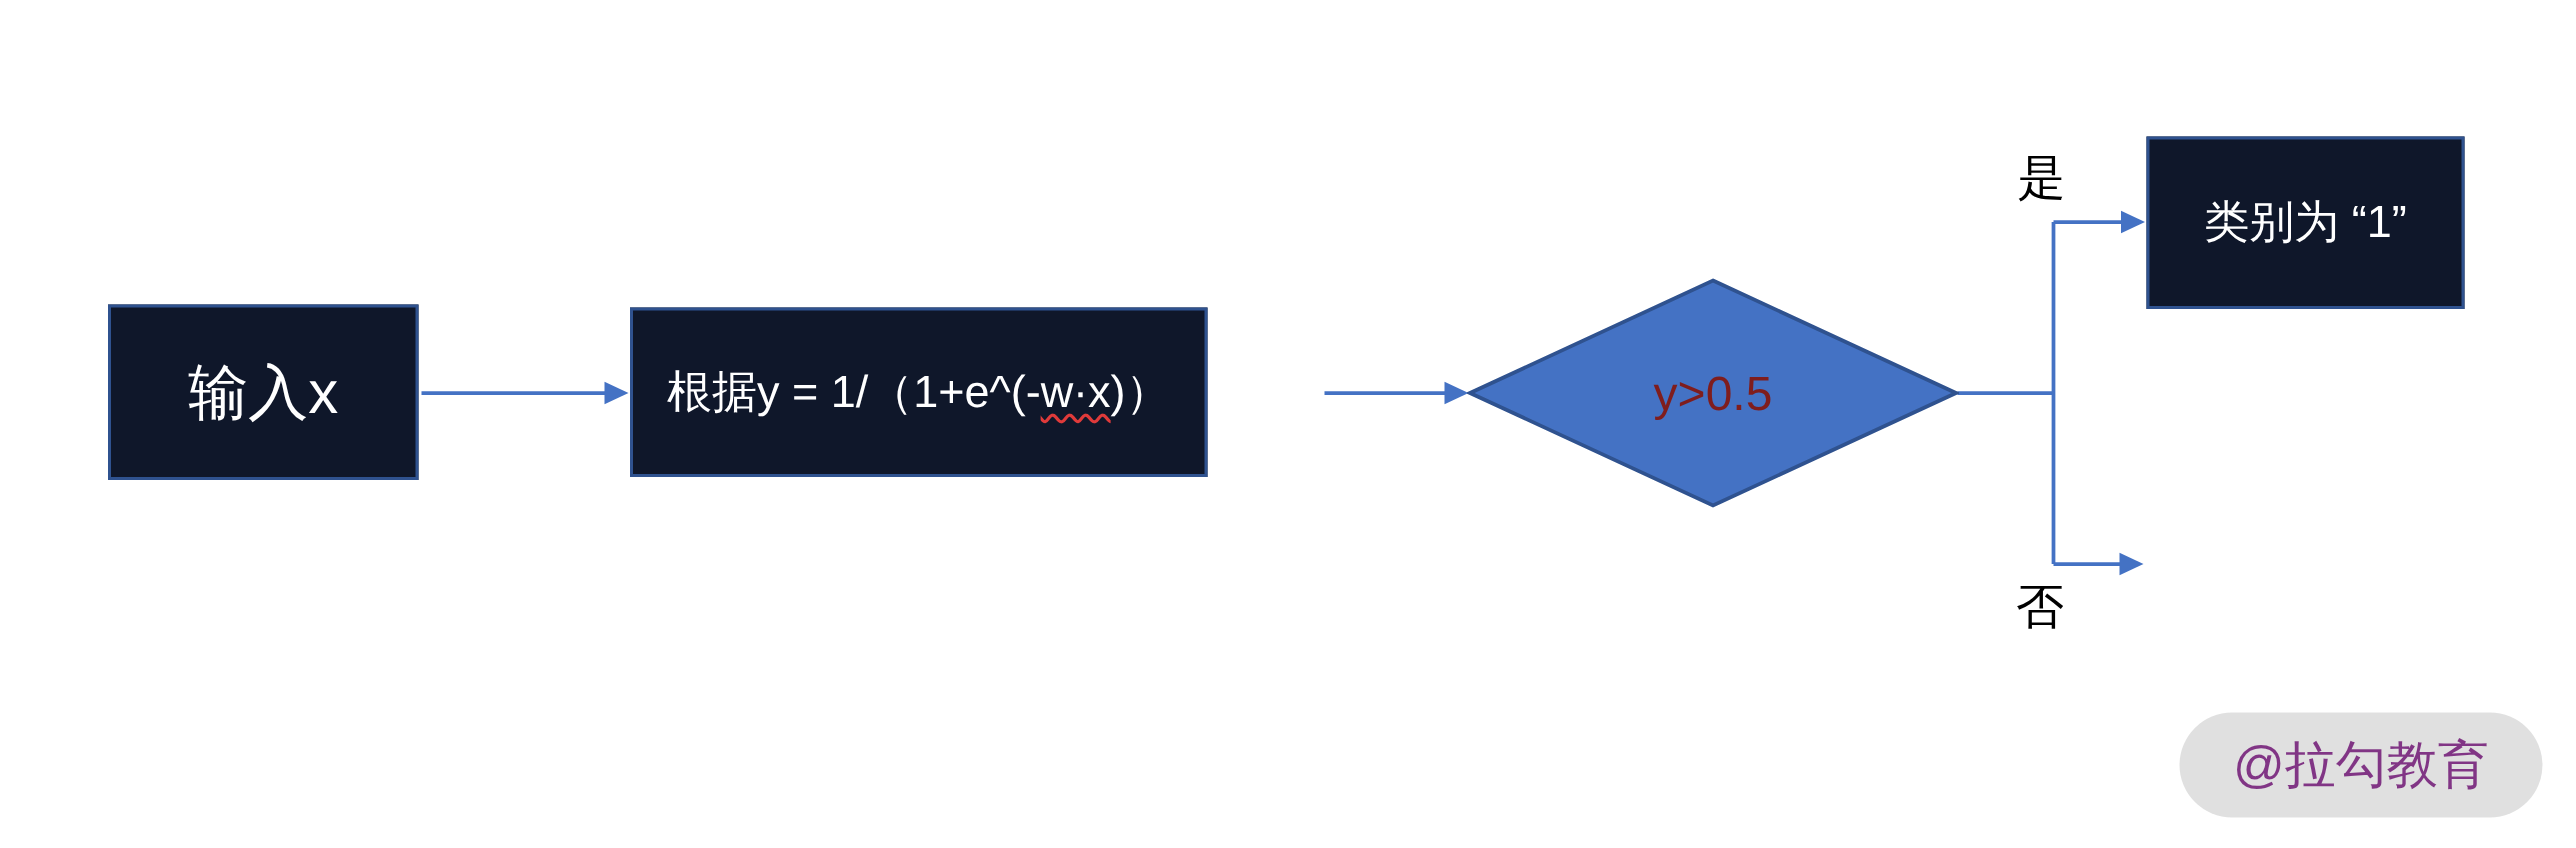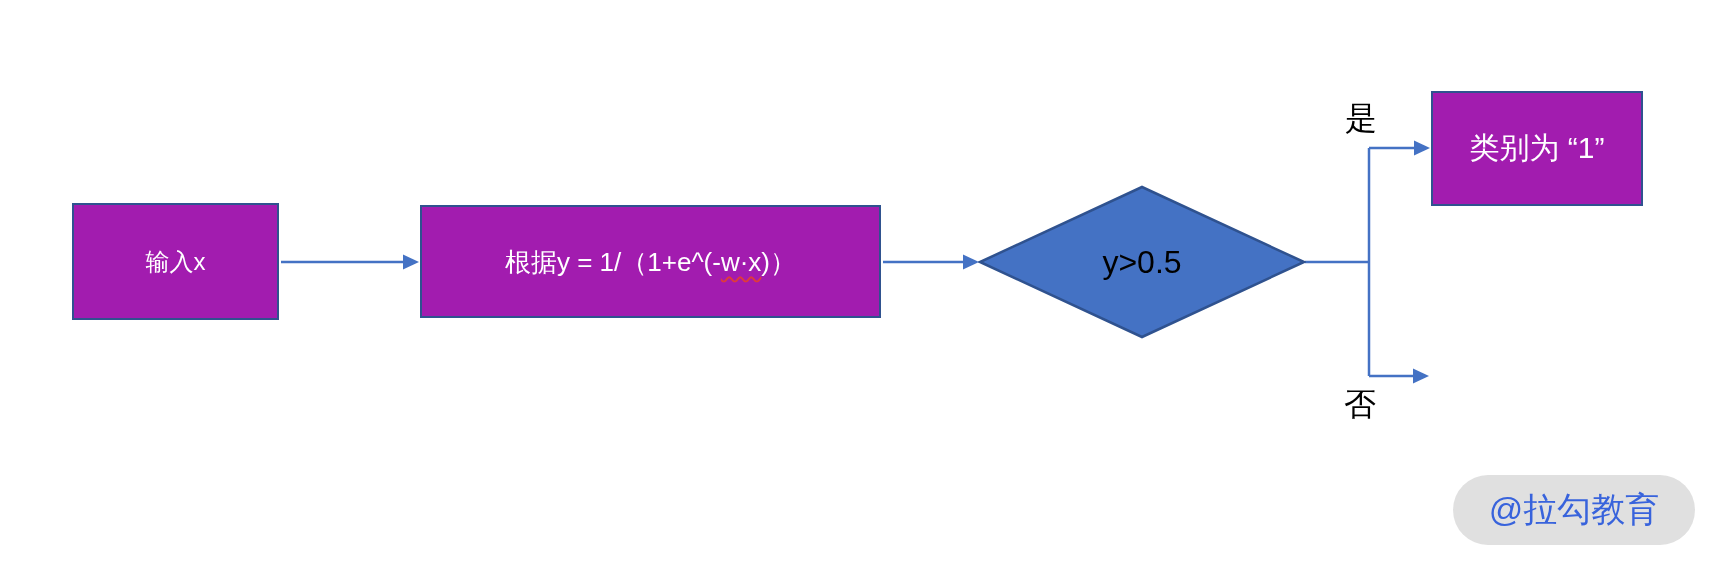--- a/index.html
+++ b/index.html
@@ -18,47 +18,47 @@
   .connector-layer {
     position: absolute;
     left: 0; top: 0;
     width: 1717px;
     height: 565px;
     pointer-events: none;
   }
   .node {
     position: absolute;
     box-sizing: border-box;
-    background: #a21caf;
+    background: #0f172a;
     border: 2.5px solid #2F528F;
     color: #ffffff;
     display: flex;
     align-items: center;
     justify-content: center;
     text-align: center;
   }
-  .node-input    { left: 72px;   top: 203px; width: 207px; height: 117px; font-size: 24px; }
-  .node-formula  { left: 420px;  top: 205px; width: 461px; height: 113px; font-size: 26px;
+  .node-input    { left: 72px;   top: 203px; width: 207px; height: 117px; font-size: 40px; }
+  .node-formula  { left: 420px;  top: 205px; width: 385px; height: 113px; font-size: 30px;
                    flex-direction: column; line-height: 44px; }
   .node-class    { font-size: 30px; }
   .node-class1   { left: 1431px; top: 91px;  width: 212px; height: 115px; }
   .node-class0   { left: 1431px; top: 319px; width: 211px; height: 114px; }
   .decision-wrap {
     position: absolute;
     left: 978px; top: 185px;
     width: 328px; height: 154px;
   }
   .decision-wrap svg { display: block; width: 100%; height: 100%; }
   .decision-label {
     position: absolute;
     left: 0; top: 0; right: 0; bottom: 0;
     display: flex;
     align-items: center;
     justify-content: center;
-    color: #000000;
+    color: #7f1d1d;
     font-size: 32px;
   }
   .branch-label {
     position: absolute;
     color: #000000;
     font-size: 32px;
     line-height: 32px;
   }
   .branch-label-yes { left: 1345px; top: 102px; }
   .branch-label-no  { left: 1344px; top: 388px; }
@@ -72,21 +72,21 @@
   .watermark {
     position: absolute;
     left: 1453px; top: 475px;
     width: 242px; height: 70px;
     background: #dcdcdc;
     opacity: 0.88;
     border-radius: 35px;
     display: flex;
     align-items: center;
     justify-content: center;
-    color: #1d4ed8;
+    color: #701a75;
     font-size: 34px;
   }
 </style>
 </head>
 <body>
 
 <div class="stage">
 
   <svg class="connector-layer" viewBox="0 0 1717 565" xmlns="http://www.w3.org/2000/svg">
     <g stroke="#4472C4" stroke-width="2.5" fill="none">

